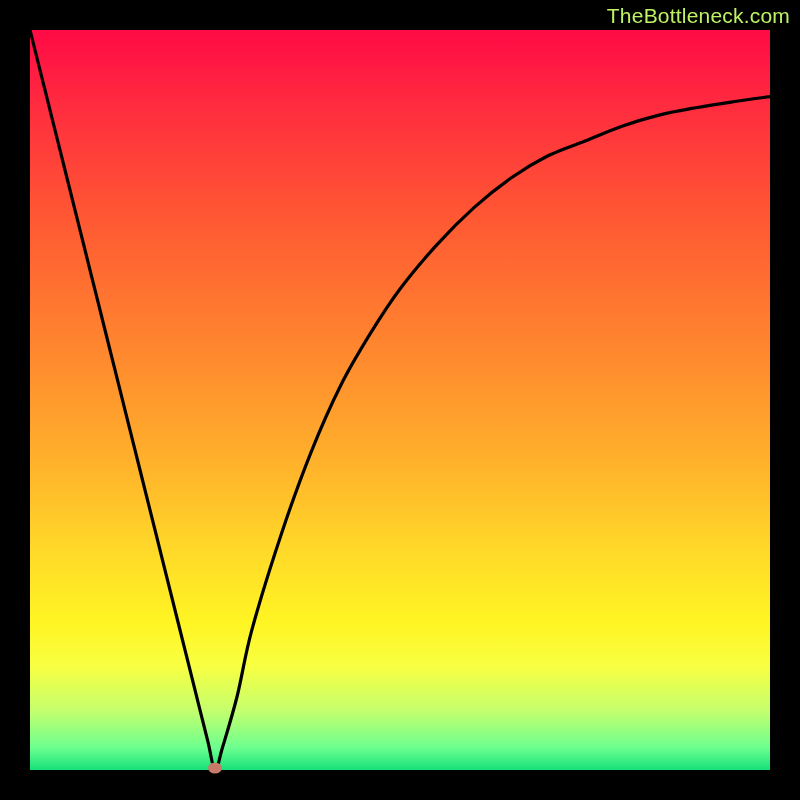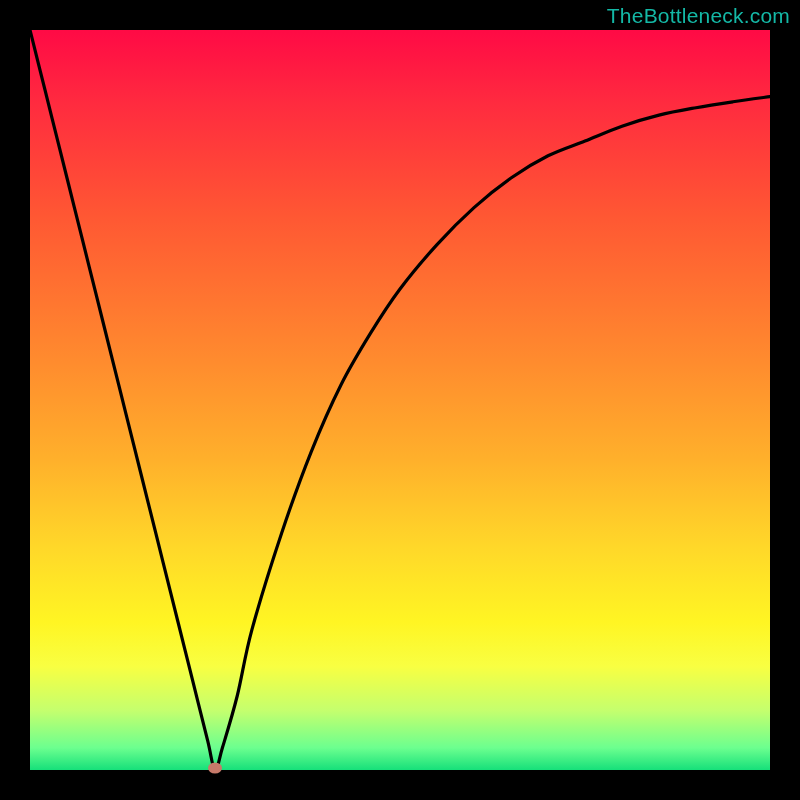--- a/index.html
+++ b/index.html
@@ -38,21 +38,21 @@
       #6cff8f 97%,
       #16e07a 100%
     );
   }
   .watermark {
     position: absolute;
     top: 4px;
     right: 10px;
     font-size: 21px;
     font-weight: 500;
-    color: #14b8a6;
+    color: #bef264;
     letter-spacing: 0.2px;
     font-family: Arial, Helvetica, sans-serif;
   }
   svg.curve {
     position: absolute;
     left: 0;
     top: 0;
     width: 740px;
     height: 740px;
   }

